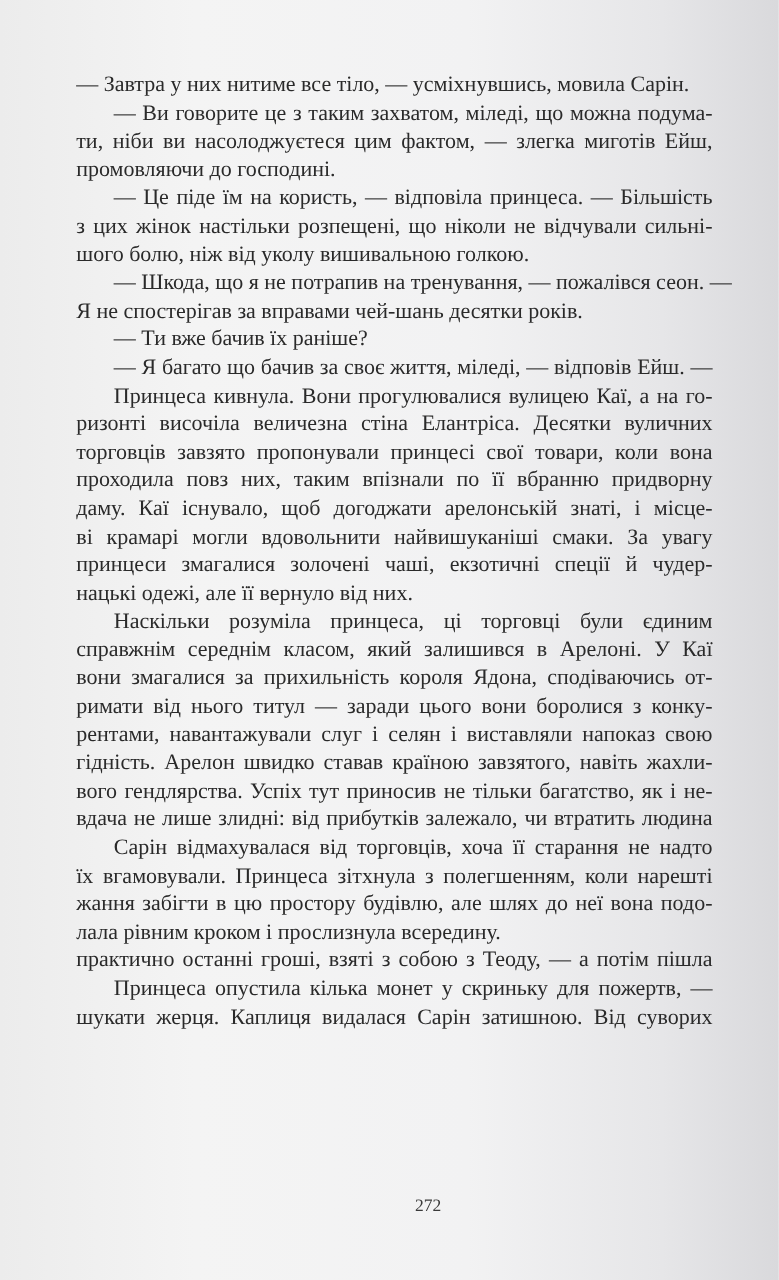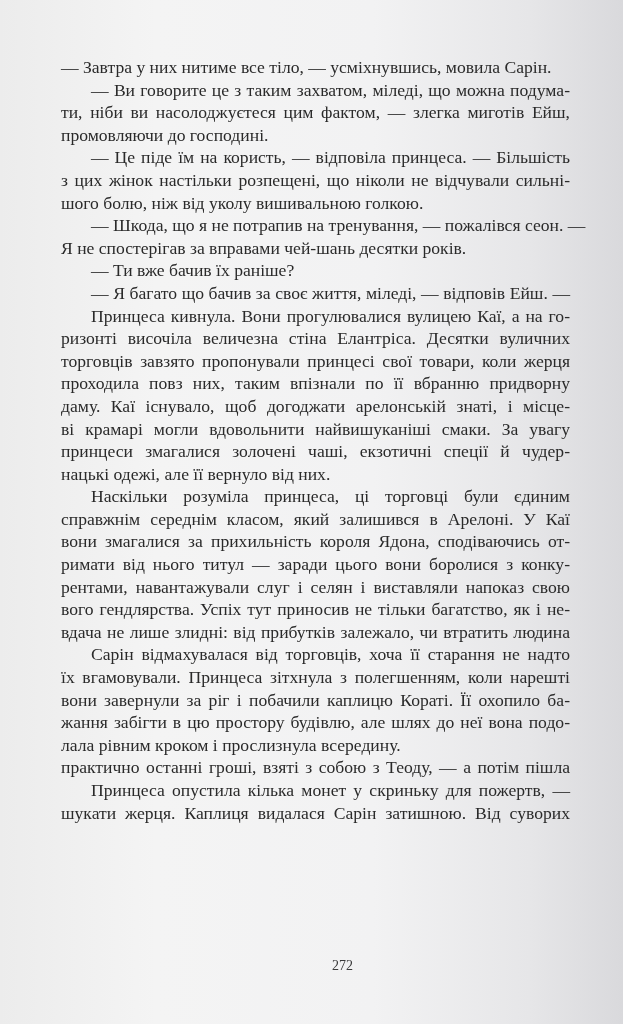--- a/index.html
+++ b/index.html
@@ -57,36 +57,36 @@
     <div class="line last">промовляючи до господині.</div>
     <div class="line indent">— Це піде їм на користь, — відповіла принцеса. — Більшість</div>
     <div class="line">з цих жінок настільки розпещені, що ніколи не відчували сильні-</div>
     <div class="line last">шого болю, ніж від уколу вишивальною голкою.</div>
     <div class="line indent">— Шкода, що я не потрапив на тренування, — пожалівся сеон. —</div>
     <div class="line last">Я не спостерігав за вправами чей-шань десятки років.</div>
     <div class="line indent last">— Ти вже бачив їх раніше?</div>
     <div class="line indent">— Я багато що бачив за своє життя, міледі, — відповів Ейш. —</div>
     <div class="line indent">Принцеса кивнула. Вони прогулювалися вулицею Каї, а на го-</div>
     <div class="line">ризонті височіла величезна стіна Елантріса. Десятки вуличних</div>
-    <div class="line">торговців завзято пропонували принцесі свої товари, коли жерця</div>
+    <div class="line">торговців завзято пропонували принцесі свої товари, коли вона</div>
     <div class="line">проходила повз них, таким впізнали по її вбранню придворну</div>
     <div class="line">даму. Каї існувало, щоб догоджати арелонській знаті, і місце-</div>
     <div class="line">ві крамарі могли вдовольнити найвишуканіші смаки. За увагу</div>
     <div class="line">принцеси змагалися золочені чаші, екзотичні спеції й чудер-</div>
     <div class="line last">нацькі одежі, але її вернуло від них.</div>
     <div class="line indent">Наскільки розуміла принцеса, ці торговці були єдиним</div>
     <div class="line">справжнім середнім класом, який залишився в Арелоні. У Каї</div>
     <div class="line">вони змагалися за прихильність короля Ядона, сподіваючись от-</div>
     <div class="line">римати від нього титул — заради цього вони боролися з конку-</div>
     <div class="line">рентами, навантажували слуг і селян і виставляли напоказ свою</div>
+    <div class="line">гідність. Арелон швидко ставав країною завзятого, навіть жахли-</div>
     <div class="line">вого гендлярства. Успіх тут приносив не тільки багатство, як і не-</div>
     <div class="line">вдача не лише злидні: від прибутків залежало, чи втратить людина</div>
     <div class="line indent">Сарін відмахувалася від торговців, хоча її старання не надто</div>
     <div class="line">їх вгамовували. Принцеса зітхнула з полегшенням, коли нарешті</div>
-    <div class="line">вони завернули за ріг і побачили каплицю Кораті. Її охопило ба-</div>
     <div class="line">жання забігти в цю простору будівлю, але шлях до неї вона подо-</div>
     <div class="line last">лала рівним кроком і прослизнула всередину.</div>
     <div class="line">практично останні гроші, взяті з собою з Теоду, — а потім пішла</div>
     <div class="line indent">Принцеса опустила кілька монет у скриньку для пожертв, —</div>
     <div class="line">шукати жерця. Каплиця видалася Сарін затишною. Від суворих</div>
   </div>
 
 <div class="page-number">272</div>
 
 </body></html>

